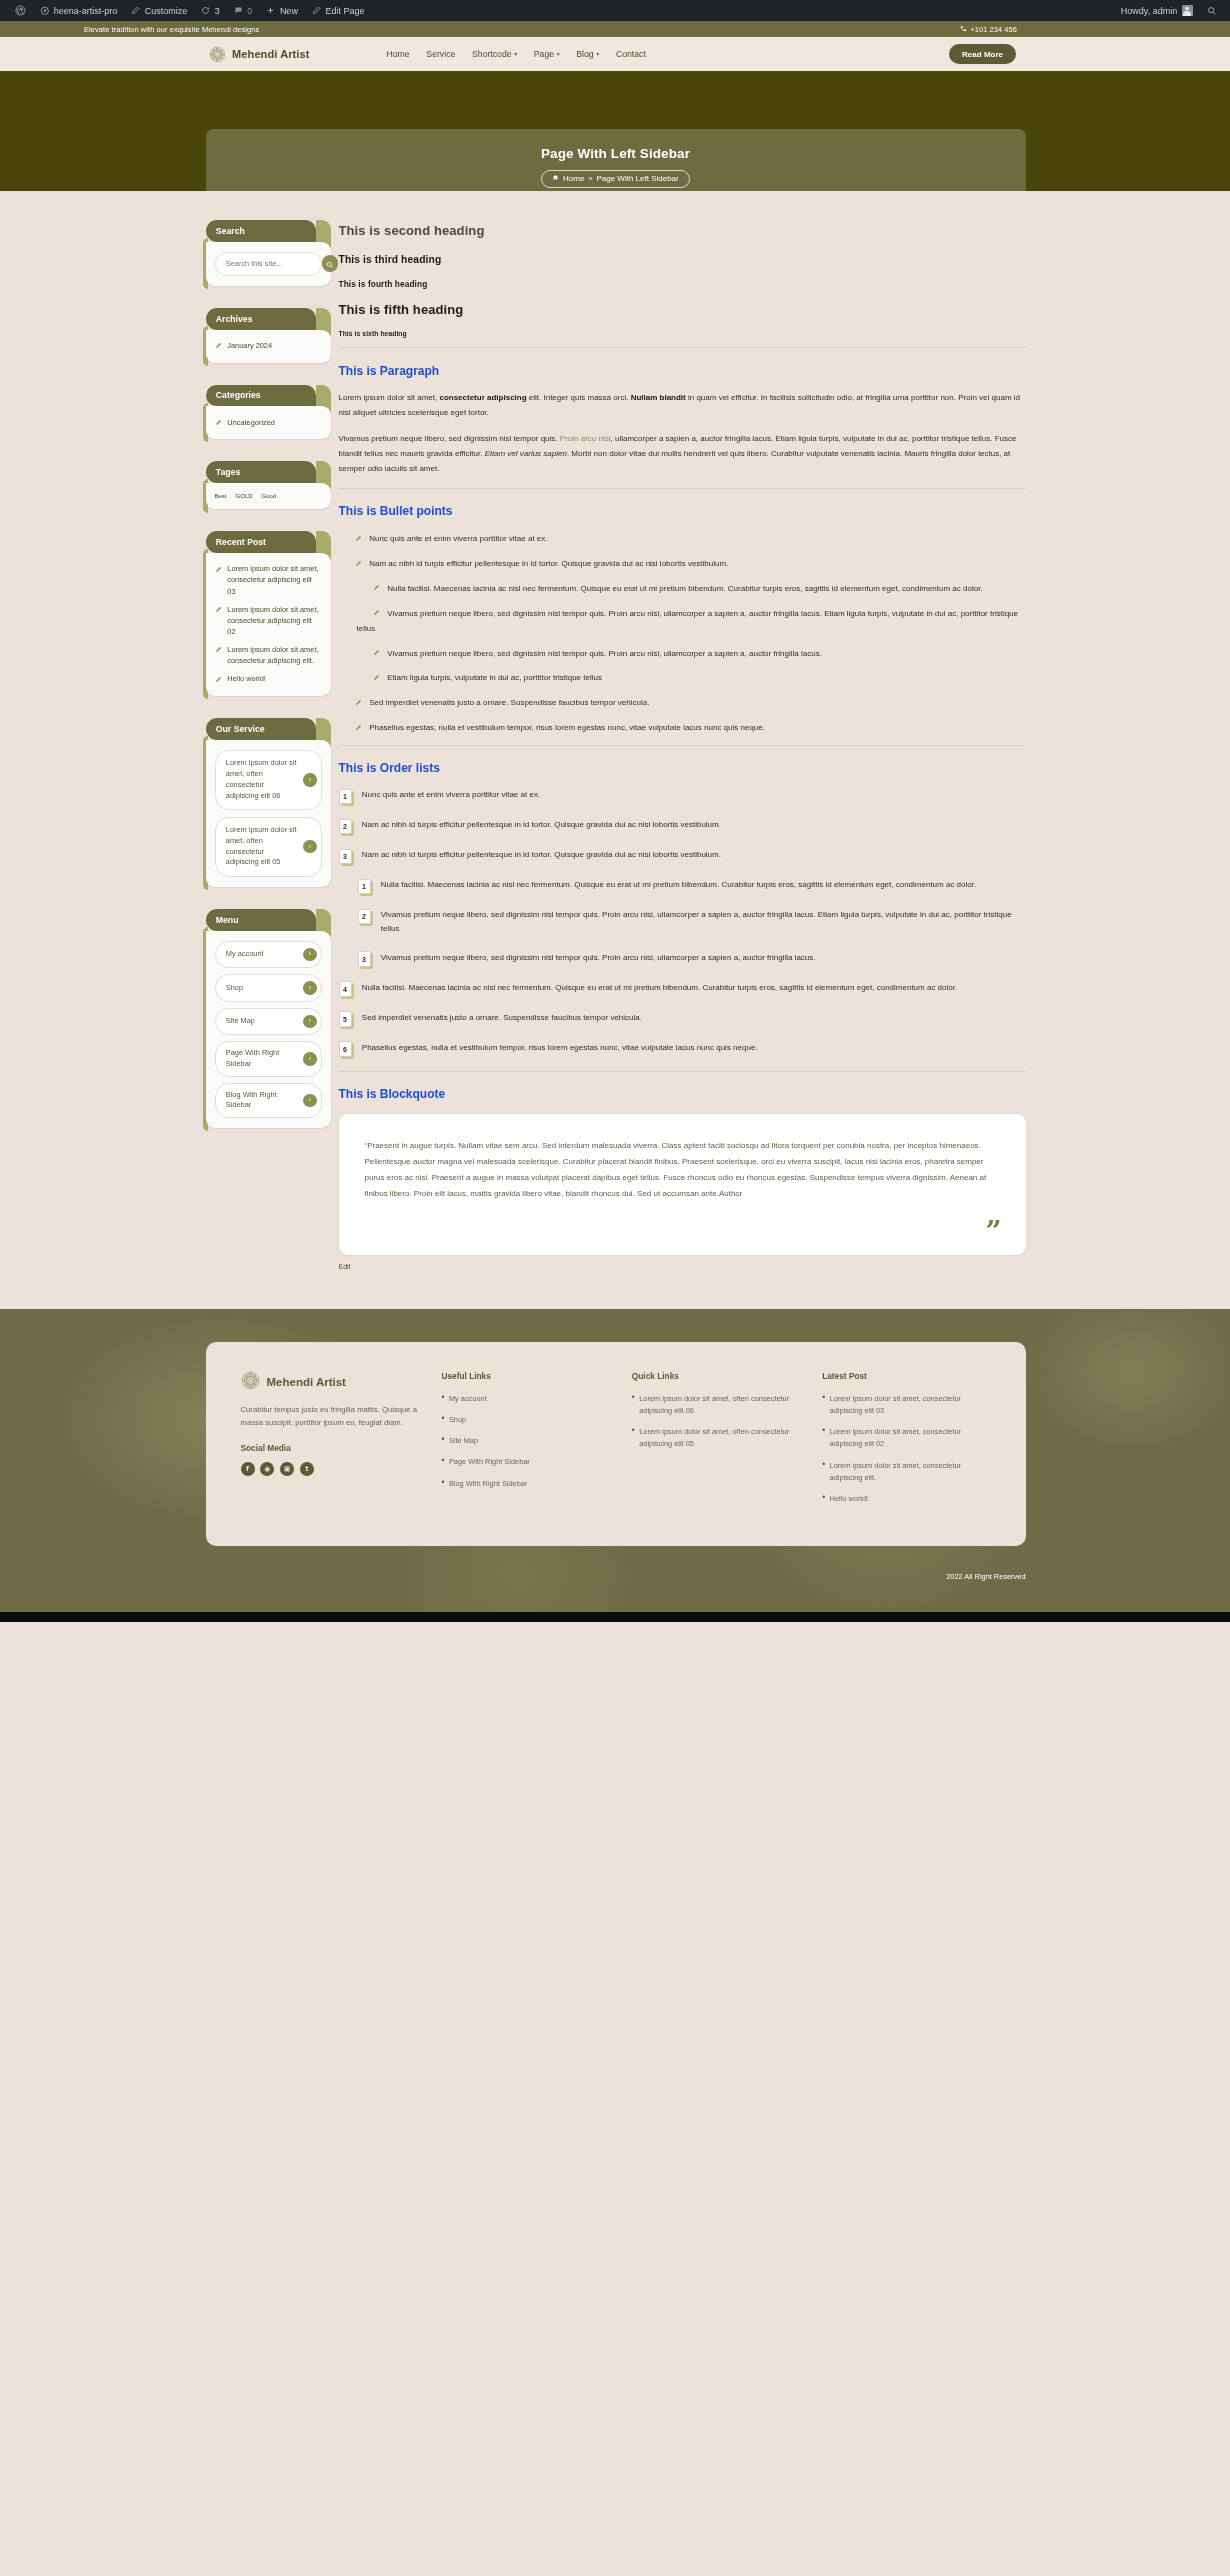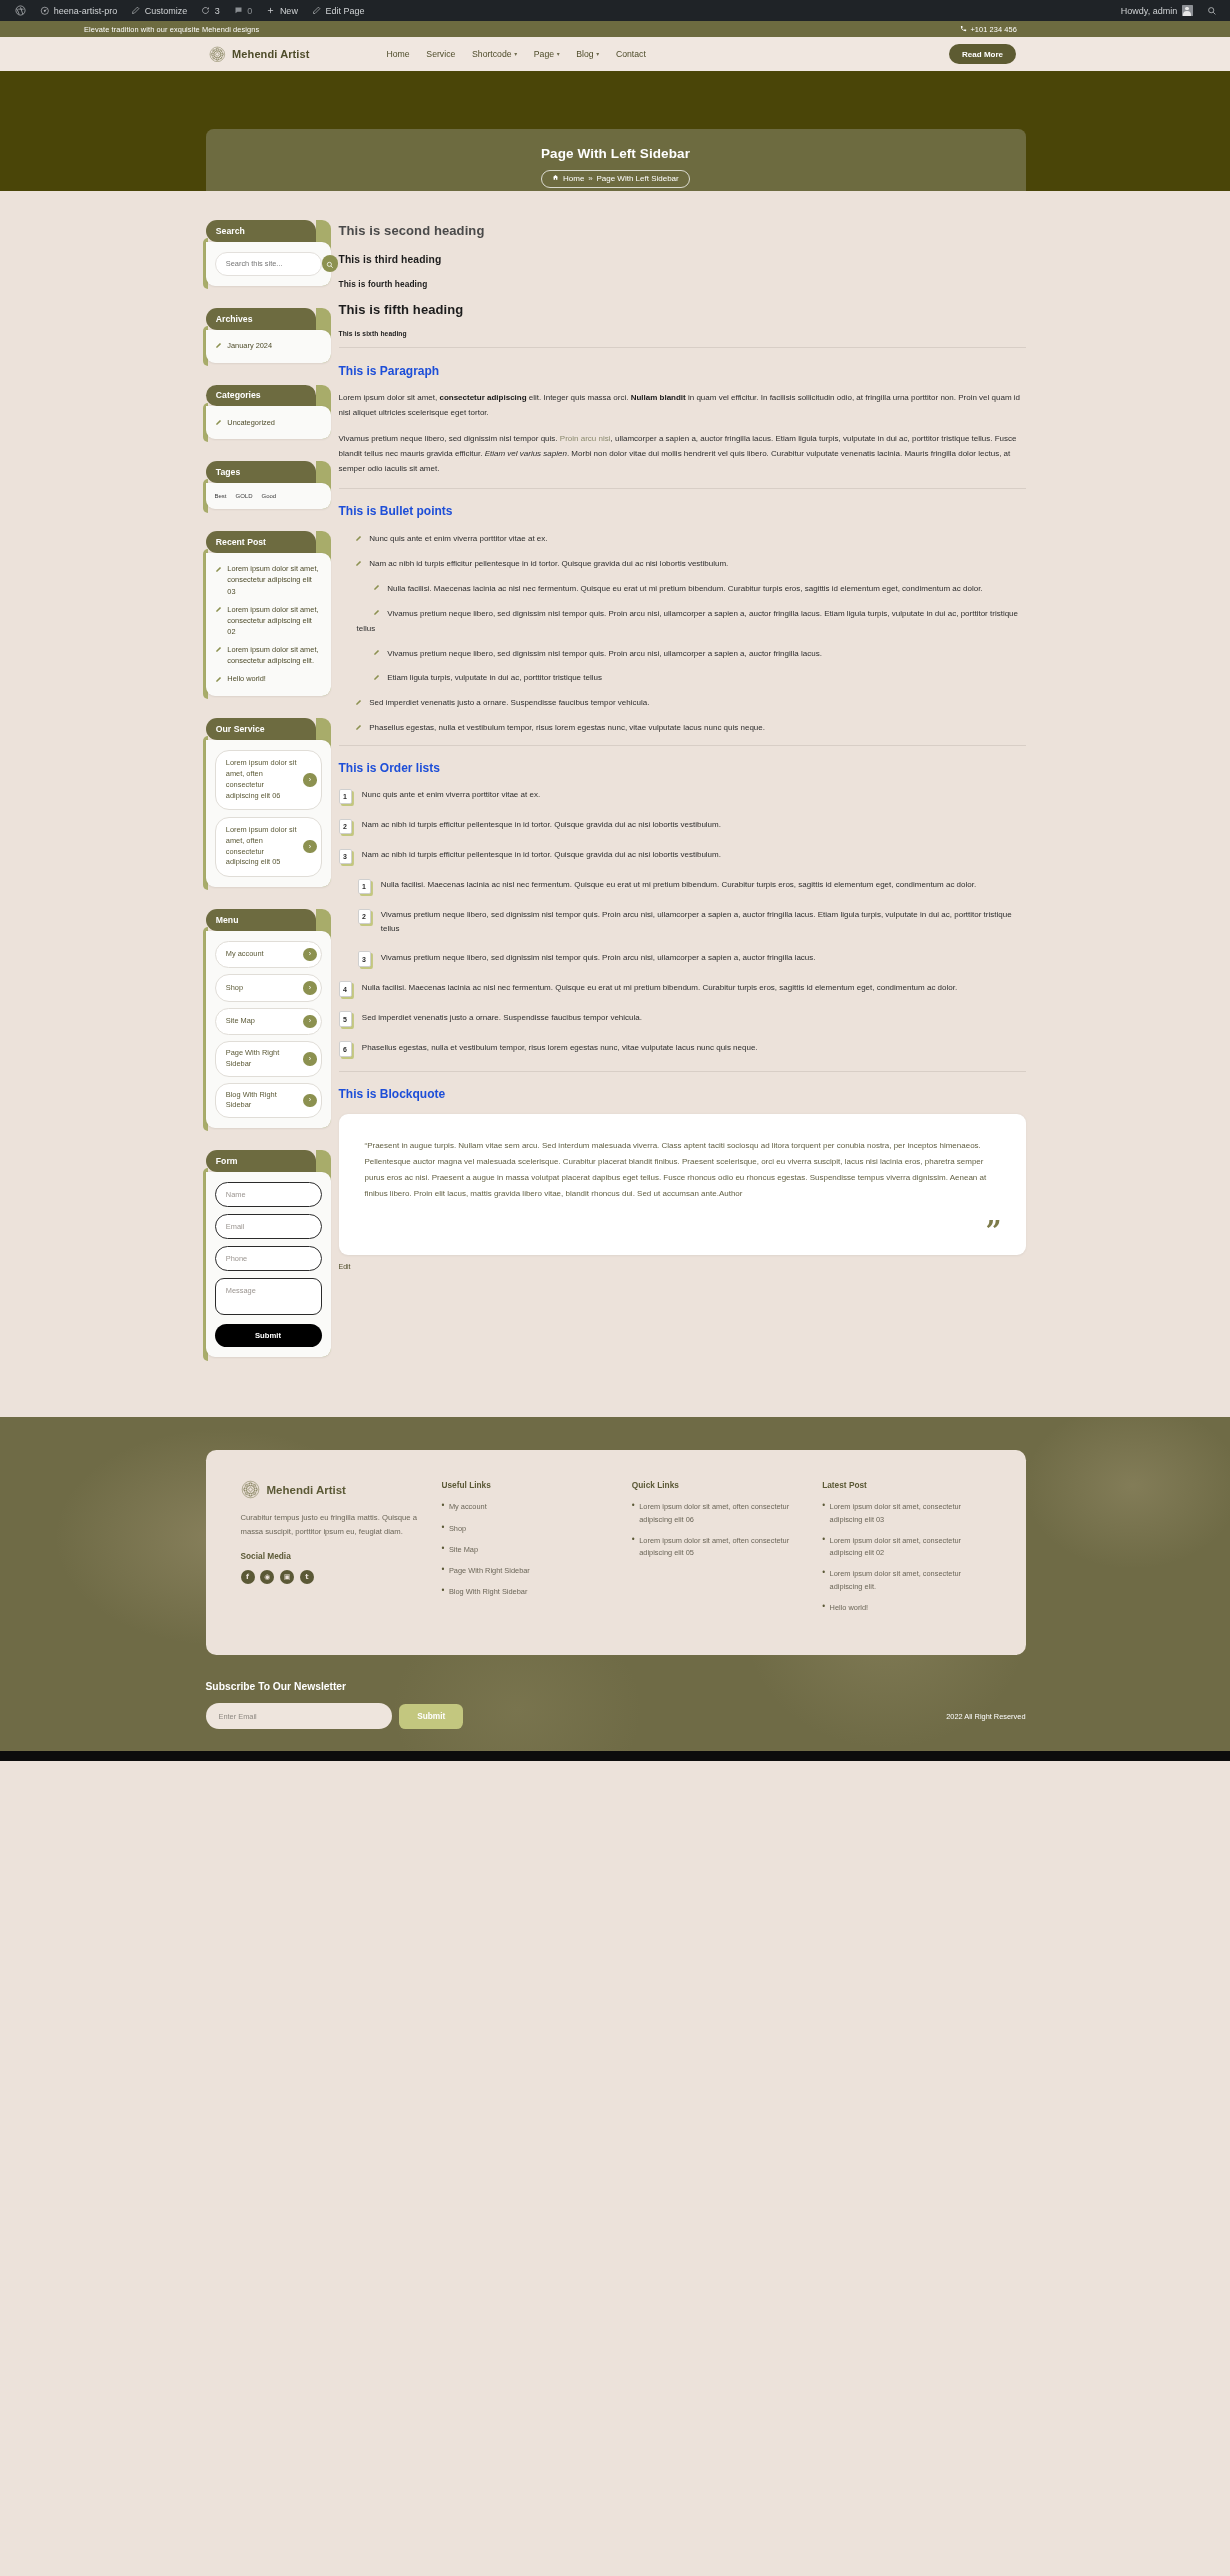--- a/index.html
+++ b/index.html
@@ -568,32 +568,20 @@
             <span class="pill-arrow">›</span>
           </a>
           <a class="pill-link">
             <span>Blog With Right Sidebar</span>
             <span class="pill-arrow">›</span>
           </a>
         </div>
       </div>
     </section>
 
-    <section class="widget">
-      <div class="widget-head">Form</div>
-      <div class="widget-body">
-        <div class="widget-inner">
-          <input class="form-field" type="text" placeholder="Name" style="">
-          <input class="form-field" type="text" placeholder="Email" style="">
-          <input class="form-field" type="text" placeholder="Phone" style="">
-          <textarea class="form-field" placeholder="Message" style=""></textarea>
-          <button class="submit-btn">Submit</button>
-        </div>
-      </div>
-    </section>
 
   </aside>
 
   <main class="main-col">
 
     <div class="h-sample h2s">This is second heading</div>
     <div class="h-sample h3s">This is third heading</div>
     <div class="h-sample h4s">This is fourth heading</div>
     <div class="h-sample h5s">This is fifth heading</div>
     <div class="h-sample h6s">This is sixth heading</div>
@@ -791,25 +779,18 @@
         <li>
             <span class="fdot">•</span>
             <span>Hello world!</span>
           </li>
       </ul>
     </div>
 
   </div>
 
   <div class="newsletter-row">
-    <div class="nl-left">
-      <div class="nl-title">Subscribe To Our Newsletter</div>
-      <div class="nl-form">
-        <input class="nl-input" type="text" placeholder="Enter Email" style="">
-        <button class="nl-submit">Submit</button>
-      </div>
-    </div>
     <div class="copyright">2022 All Right Reserved</div>
   </div>
 
   <div class="footer-bottom-bar"></div>
 </footer>
 
 
 </body></html>

